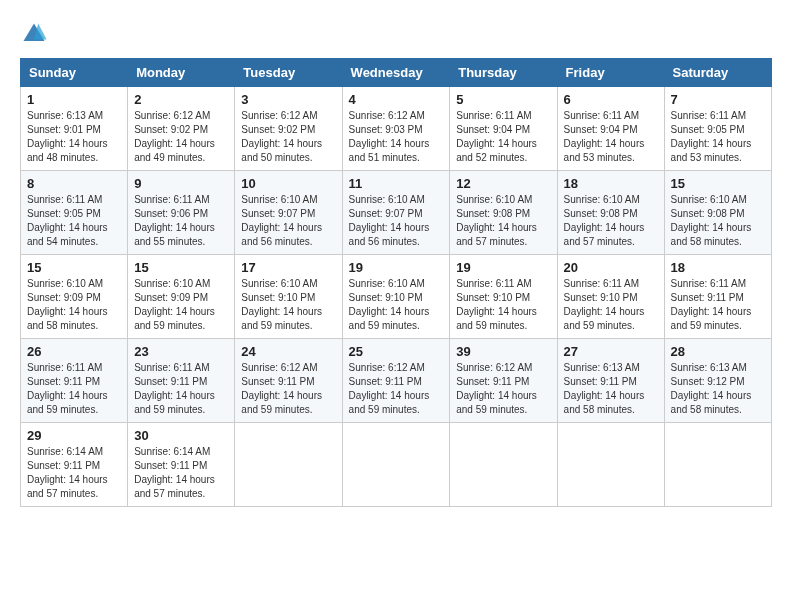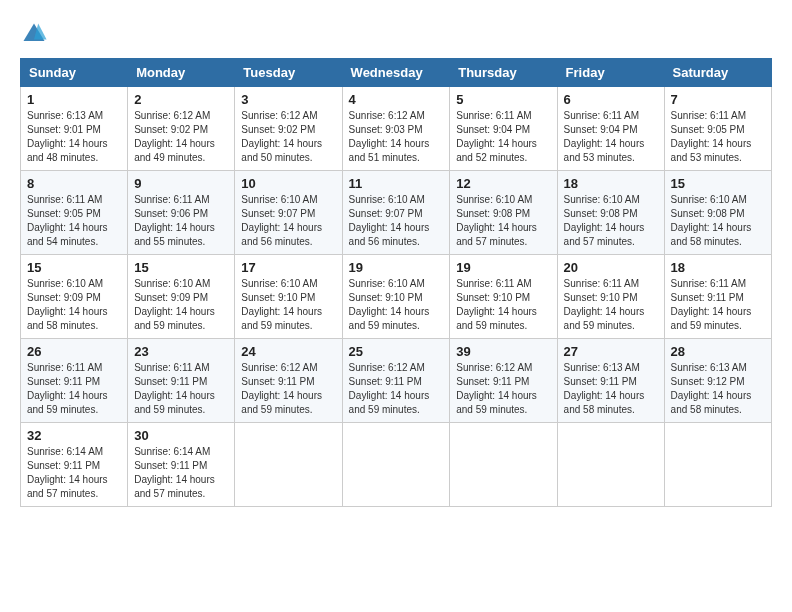--- a/index.html
+++ b/index.html
@@ -347,21 +347,21 @@
           <span class="day-number">28</span>
           <div class="day-info">
             Sunrise: 6:13 AM<br>
             Sunset: 9:12 PM<br>
             Daylight: 14 hours and 58 minutes.
           </div>
         </td>
       </tr>
       <tr>
         <td>
-          <span class="day-number">32</span>
+          <span class="day-number">29</span>
           <div class="day-info">
             Sunrise: 6:14 AM<br>
             Sunset: 9:11 PM<br>
             Daylight: 14 hours and 57 minutes.
           </div>
         </td>
         <td>
           <span class="day-number">30</span>
           <div class="day-info">
             Sunrise: 6:14 AM<br>

